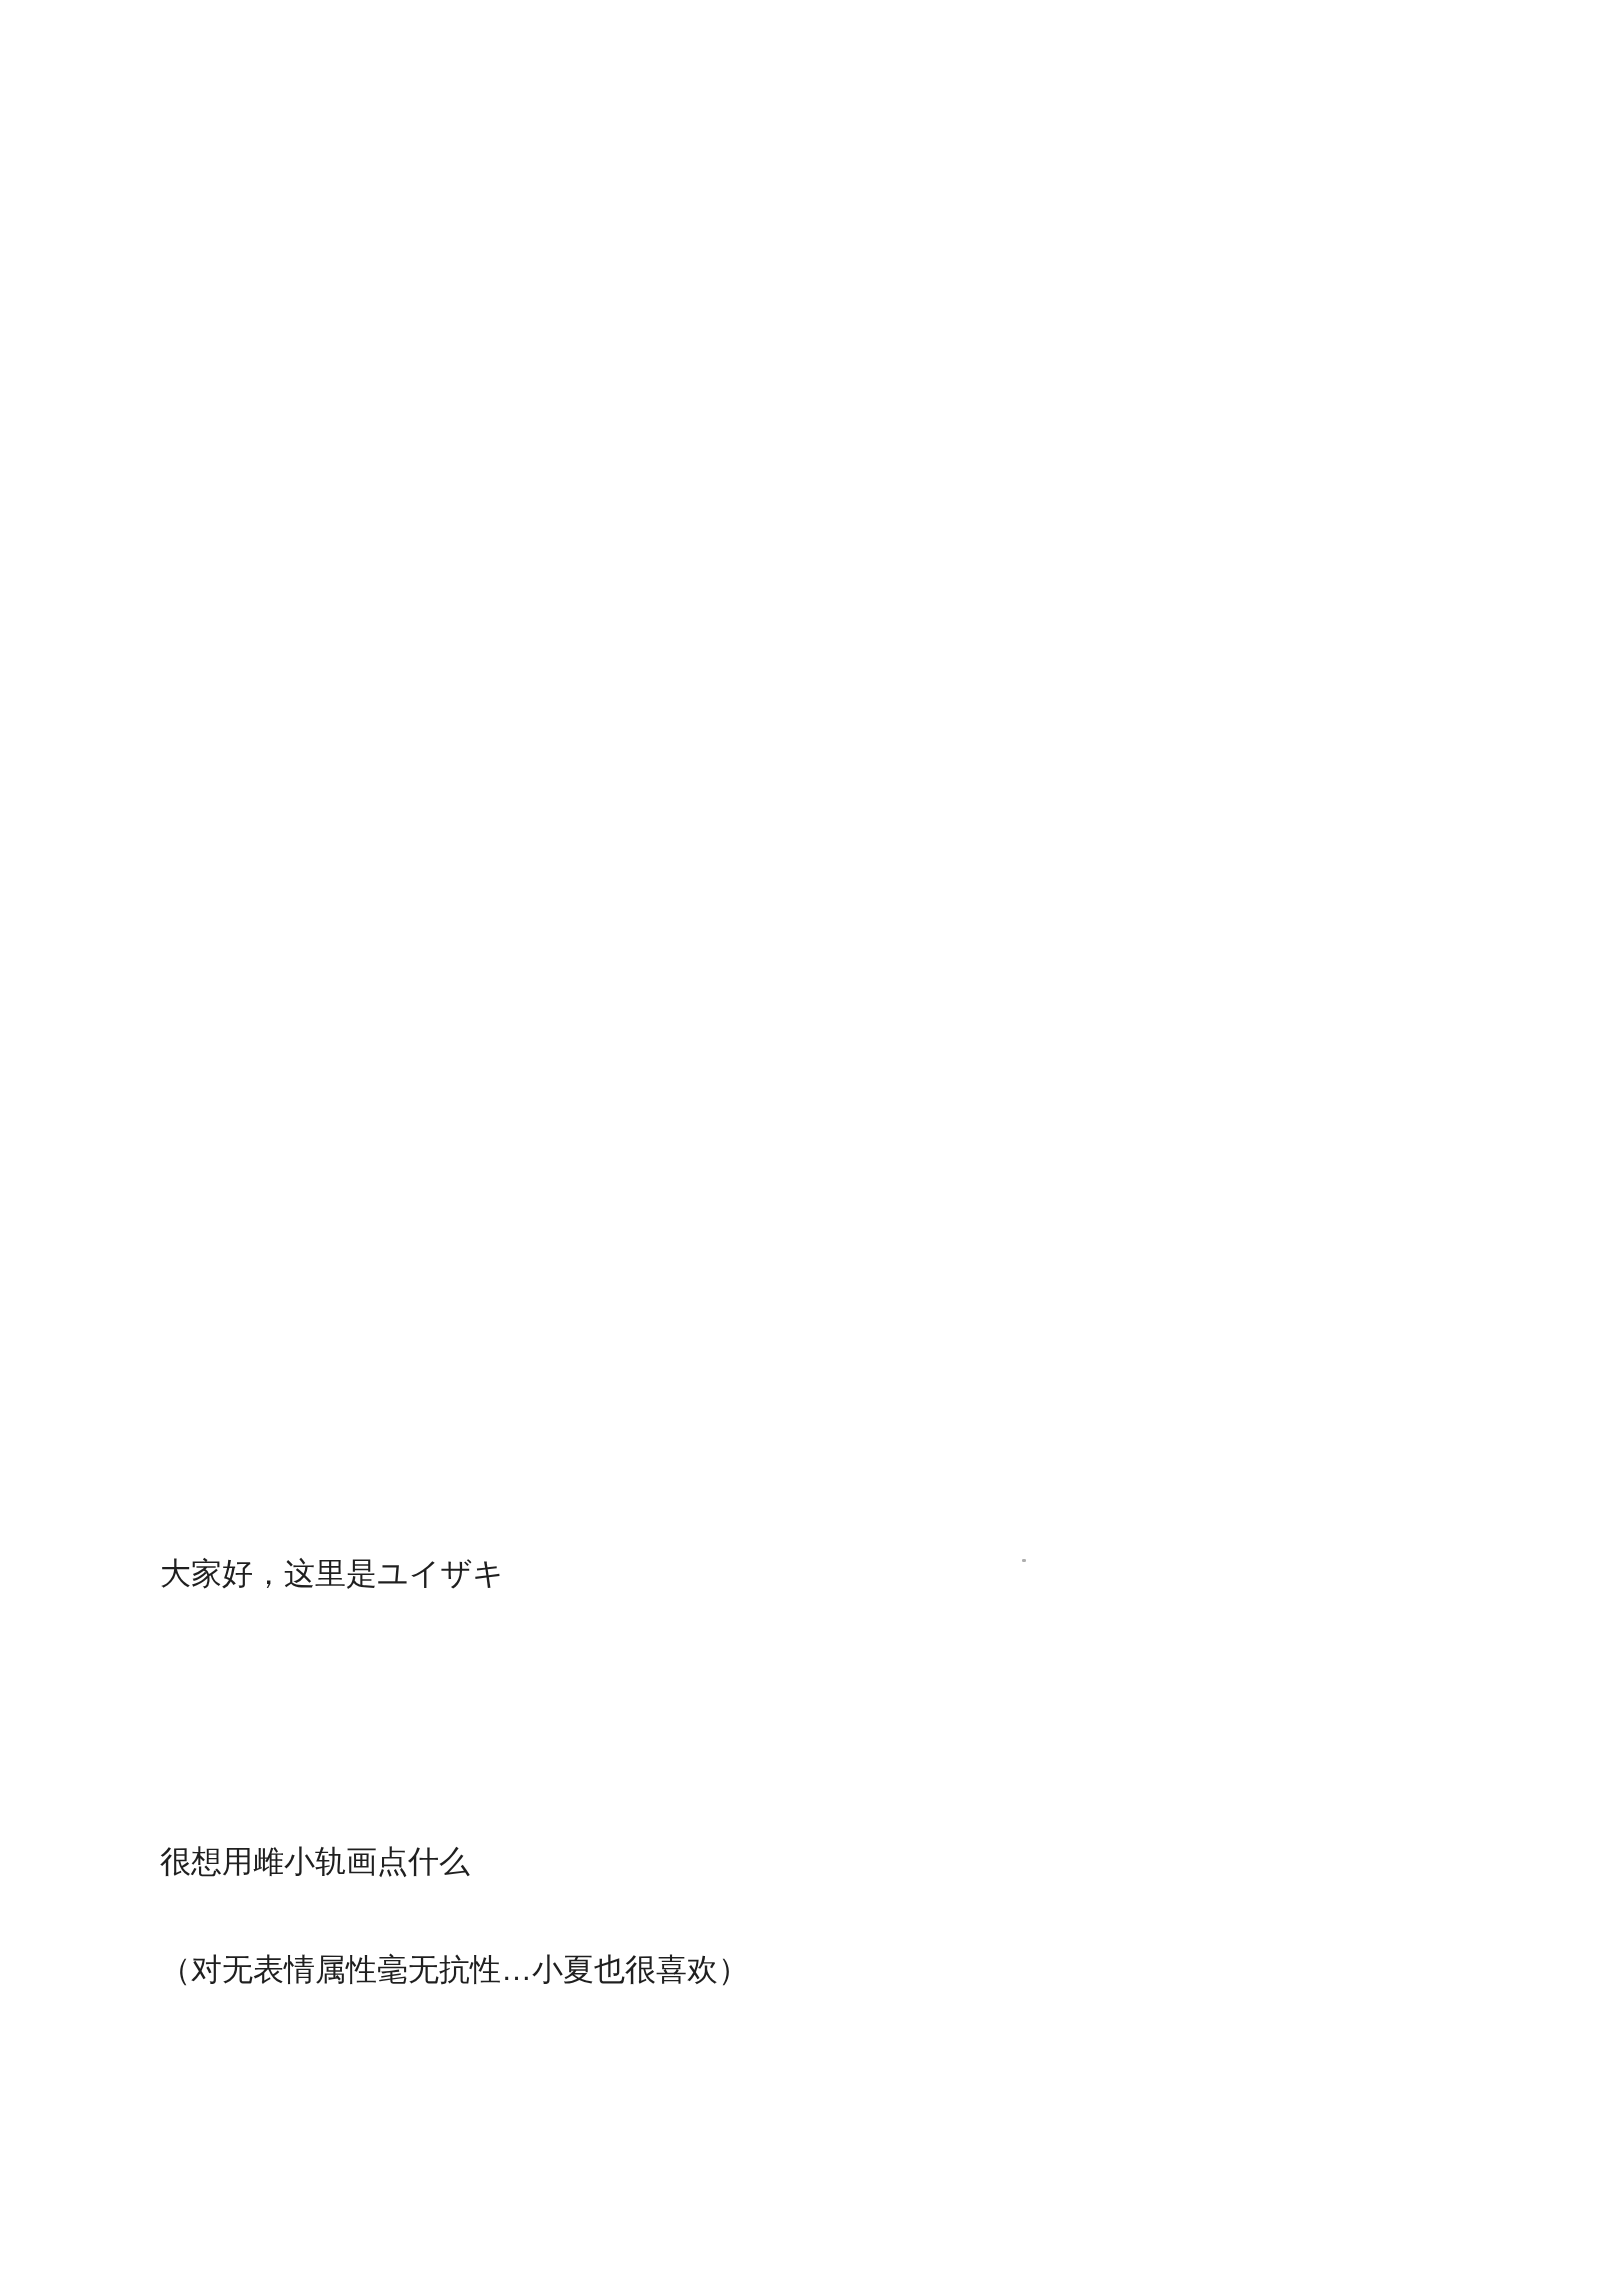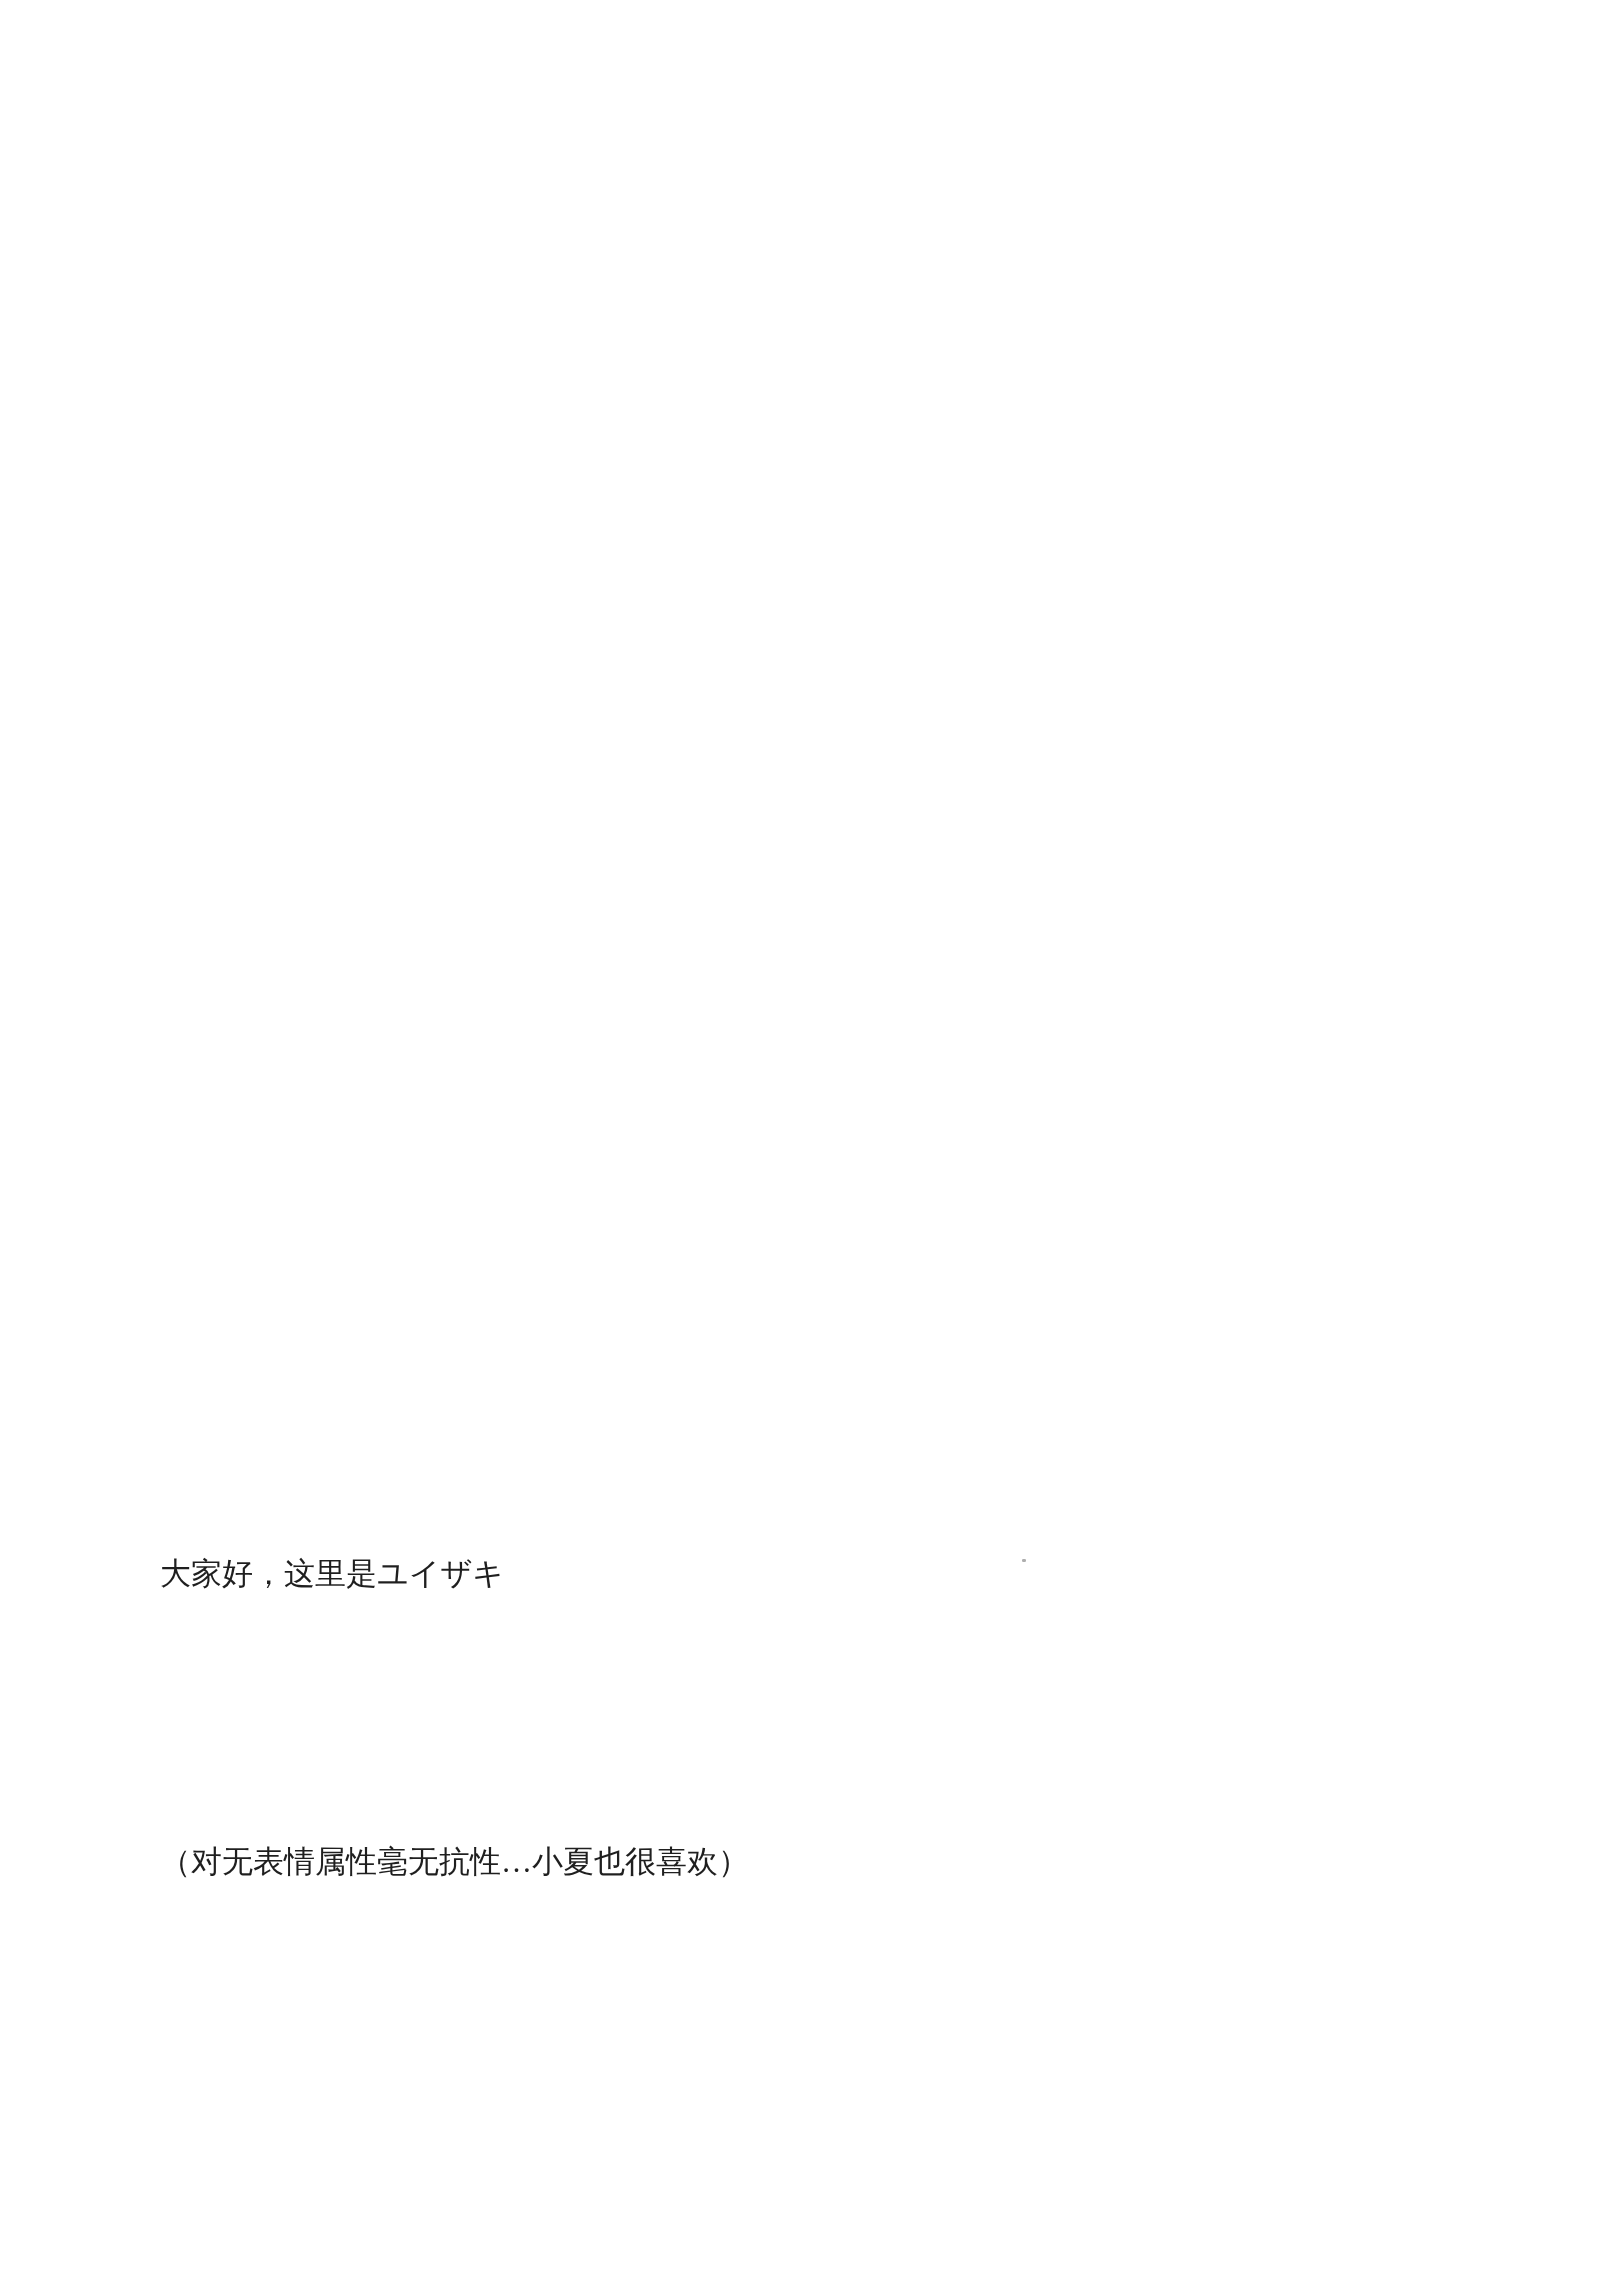--- a/index.html
+++ b/index.html
@@ -6,21 +6,21 @@
     margin: 0;
     padding: 0;
     background: #ffffff;
   }
   .page {
     position: relative;
     width: 1623px;
     height: 2295px;
     background: #ffffff;
     overflow: hidden;
-    font-family: Liberation Serif, serif;
+    font-family: Liberation Sans, sans-serif;
   }
   .text-block {
     position: absolute;
     left: 160px;
     top: 1448px;
     font-size: 31px;
     line-height: 36px;
     color: #1f1f1f;
     white-space: pre;
     letter-spacing: 0;
@@ -46,20 +46,21 @@
 <body>
 
 <div class="page">
 
   <div class="text-block">
 
     <div class="line">大家好，这里是ユイザキ</div>
 
     <div class="line"></div>
 
+    <div class="line">很想用雌小轨画点什么</div>
     <div class="line">（对无表情属性毫无抗性…小夏也很喜欢）</div>
 
     
     
 
     
     
     
     
     

